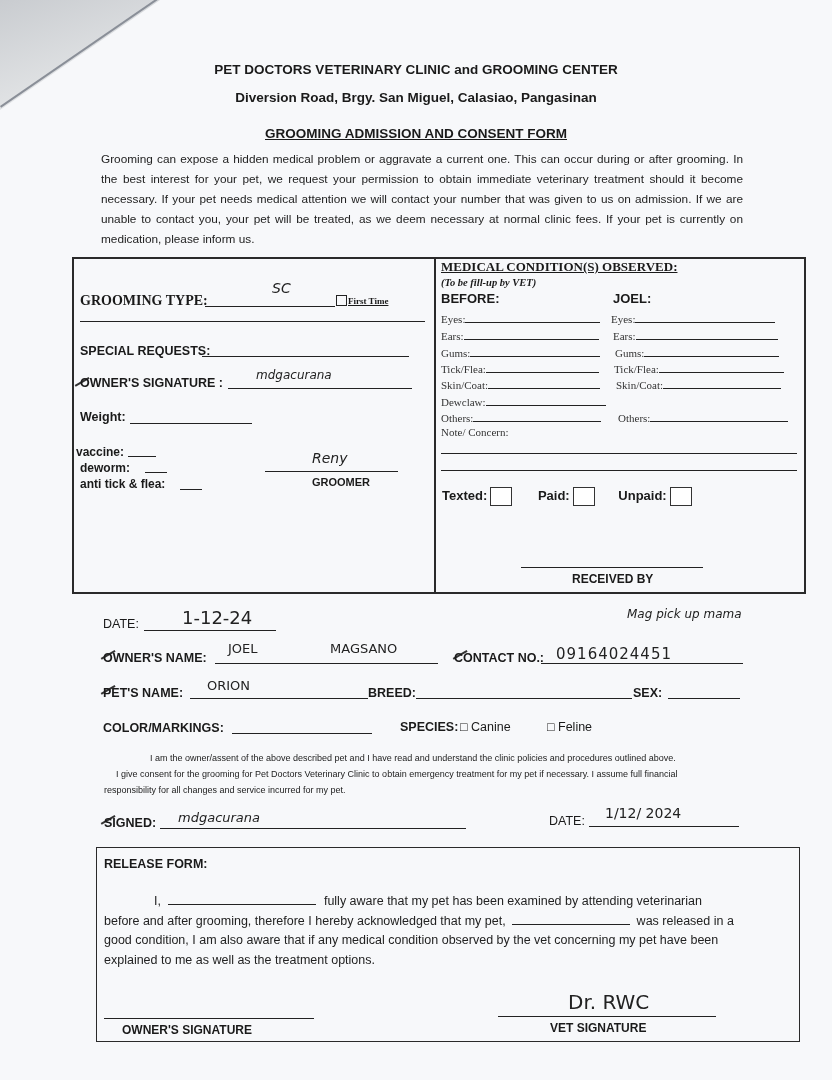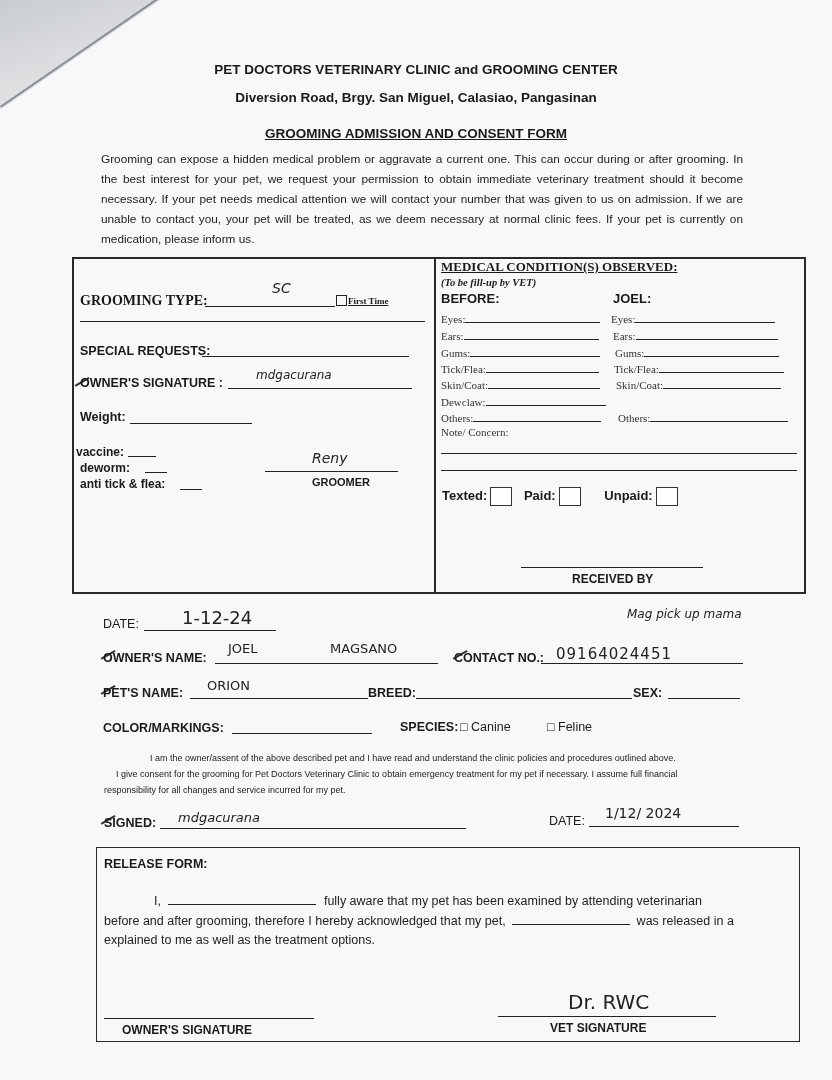--- a/index.html
+++ b/index.html
@@ -105,21 +105,21 @@
 
 <div class="med-row" style="left:441px; top:409px;"><span>Others:</span><span class="line" style="width:128px;"></span></div>
 <div class="med-row" style="left:618px; top:409px;"><span>Others:</span><span class="line" style="width:138px;"></span></div>
 
 <div class="med-row" style="left:441px; top:426px;">Note/ Concern:</div>
 <div class="abs" style="left:441px; top:453px; width:356px; border-bottom:1px solid #222;"></div>
 <div class="abs" style="left:441px; top:470px; width:356px; border-bottom:1px solid #222;"></div>
 
 <div class="abs" style="left:442px; top:487px; font-size:13px; font-weight:bold;">
   <span>Texted:</span><span class="cb"></span>
-  <span style="margin-left:8px;">Paid:</span><span class="cb"></span>
+  <span style="margin-left:22px;">Paid:</span><span class="cb"></span>
   <span style="margin-left:20px;">Unpaid:</span><span class="cb"></span>
 </div>
 
 <div class="abs" style="left:521px; top:567px; width:182px; border-bottom:1px solid #222;"></div>
 <div class="abs" style="left:572px; top:572px; font-size:12px; font-weight:bold;">RECEIVED BY</div>
 
 <div class="abs" style="left:103px; top:617px; font-size:12.5px;">DATE:</div>
 <div class="abs" style="left:144px; top:630px; width:132px; border-bottom:1px solid #222;"></div>
 <div class="abs hand" style="left:182px; top:607px; font-size:18px; font-style:normal;">1-12-24</div>
 <div class="abs hand" style="left:627px; top:607px; font-size:12px;">Mag pick up mama</div>
@@ -169,20 +169,21 @@
   <div>
     <span style="margin-left:50px;">I,</span>
     <span class="line" style="width:148px; margin:0 4px;"></span>
     <span>fully aware that my pet has been examined by attending veterinarian</span>
   </div>
   <div>
     <span>before and after grooming, therefore I hereby acknowledged that my pet,</span>
     <span class="line" style="width:118px; margin:0 3px;"></span>
     <span>was released in a</span>
   </div>
+  <div>good condition, I am also aware that if any medical condition observed by the vet concerning my pet have been</div>
   <div>explained to me as well as the treatment options.</div>
 </div>
 
 <div class="abs" style="left:104px; top:1018px; width:210px; border-bottom:1px solid #222;"></div>
 <div class="abs" style="left:122px; top:1023px; font-size:12px; font-weight:bold;">OWNER'S SIGNATURE</div>
 <div class="abs hand" style="left:568px; top:990px; font-size:20px; font-style:normal;">Dr. RWC</div>
 <div class="abs" style="left:498px; top:1016px; width:218px; border-bottom:1px solid #222;"></div>
 <div class="abs" style="left:550px; top:1021px; font-size:12px; font-weight:bold;">VET SIGNATURE</div>
 
 </body></html>

